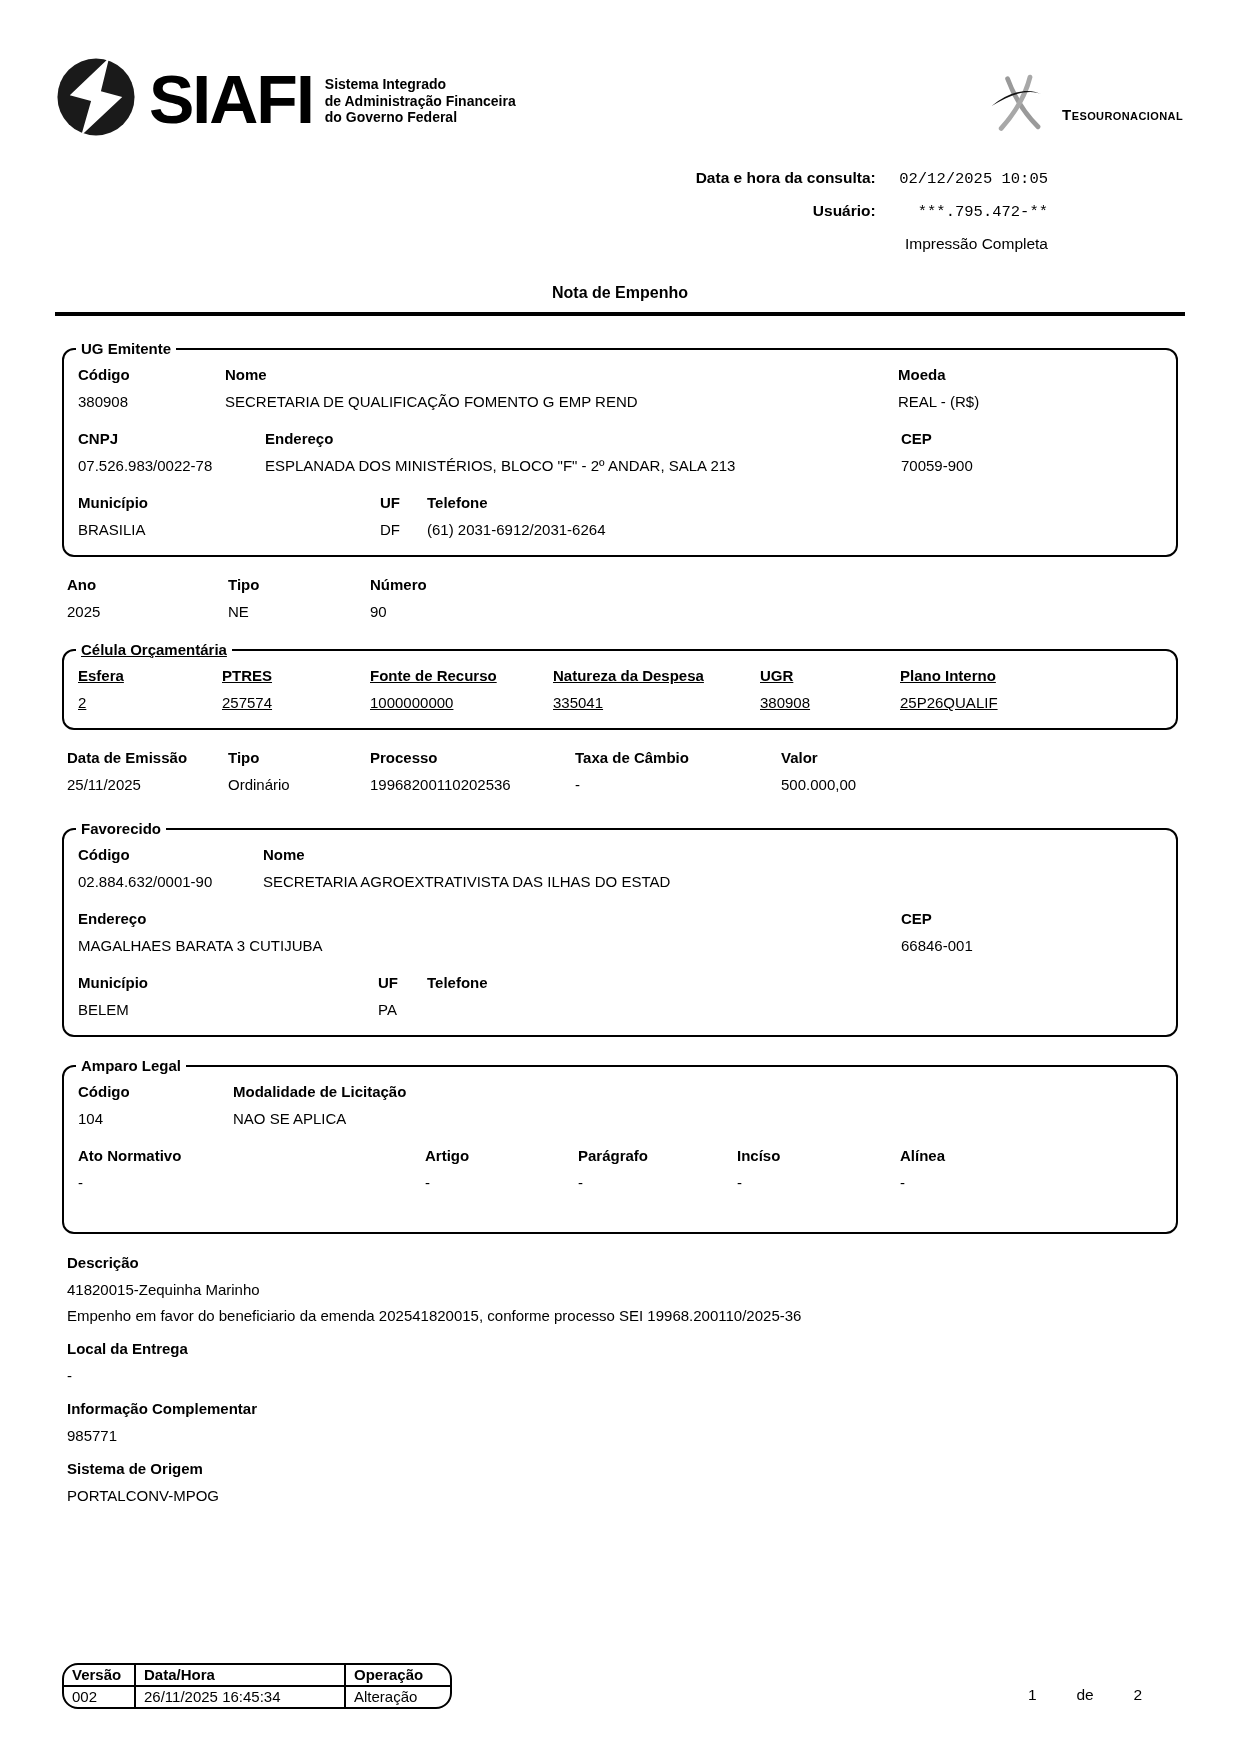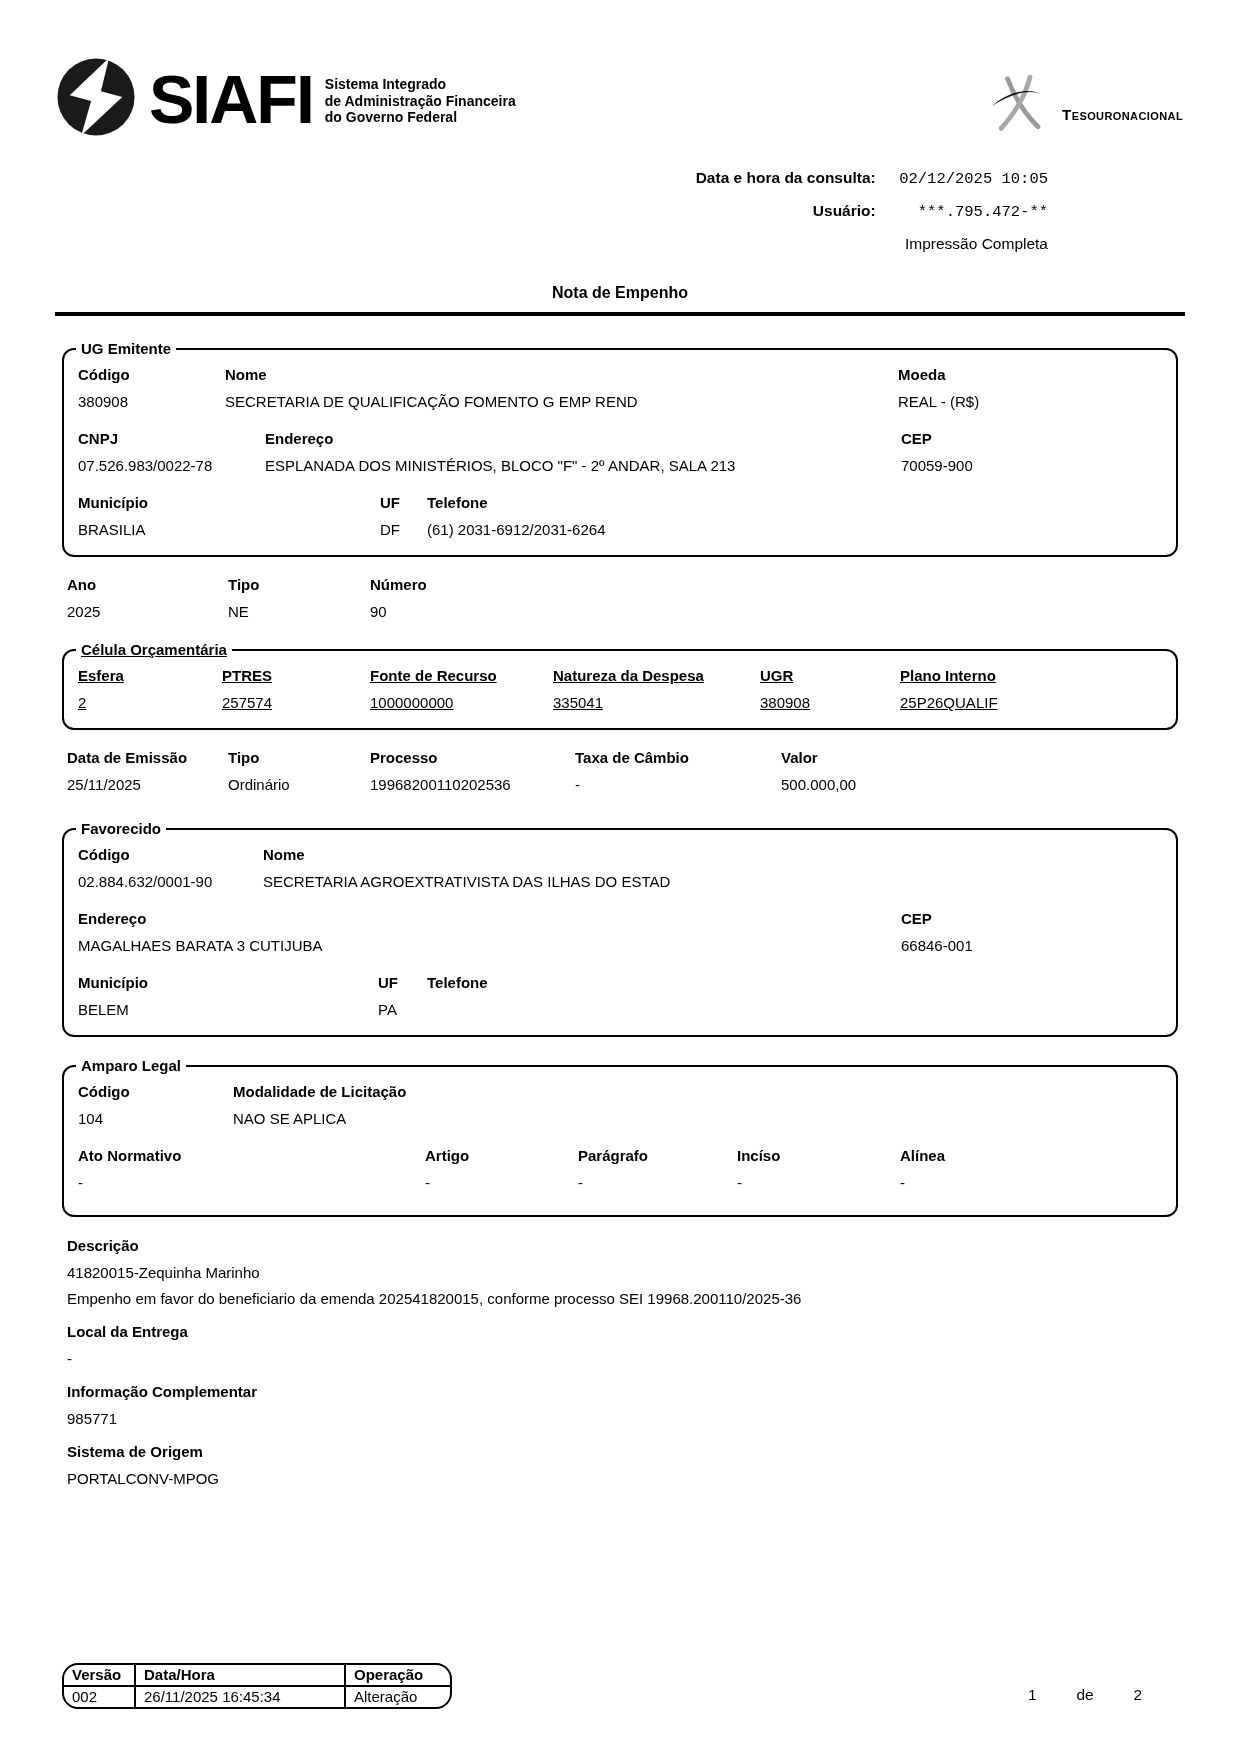--- a/index.html
+++ b/index.html
@@ -30,21 +30,21 @@
   .divider{margin:10px 55px 0;height:4px;background:#000;}
 
   
   fieldset{
     margin:0 7px;border:2px solid #000;border-radius:12px;
     padding:2px 14px 12px;
   }
   fieldset.fs-ug{margin-top:24px;}
   fieldset.fs-celula{margin-top:16px;text-decoration:underline;}
   fieldset.fs-favorecido{margin-top:22px;}
-  fieldset.fs-amparo{margin-top:20px;padding-bottom:19px;}
+  fieldset.fs-amparo{margin-top:20px;padding-bottom:36px;}
   legend{font-weight:bold;font-size:15px;padding:0 5px;margin-left:-2px;}
 
   .frow{display:flex;margin-top:10px;}
   .frow:first-of-type{margin-top:2px;}
   .fcol{flex:0 0 auto;}
   .fcol.grow{flex:1 1 auto;min-width:0;}
   .lbl{font-weight:bold;font-size:15px;line-height:27px;white-space:nowrap;}
   .val{font-size:15px;line-height:27px;white-space:nowrap;}
 
   

